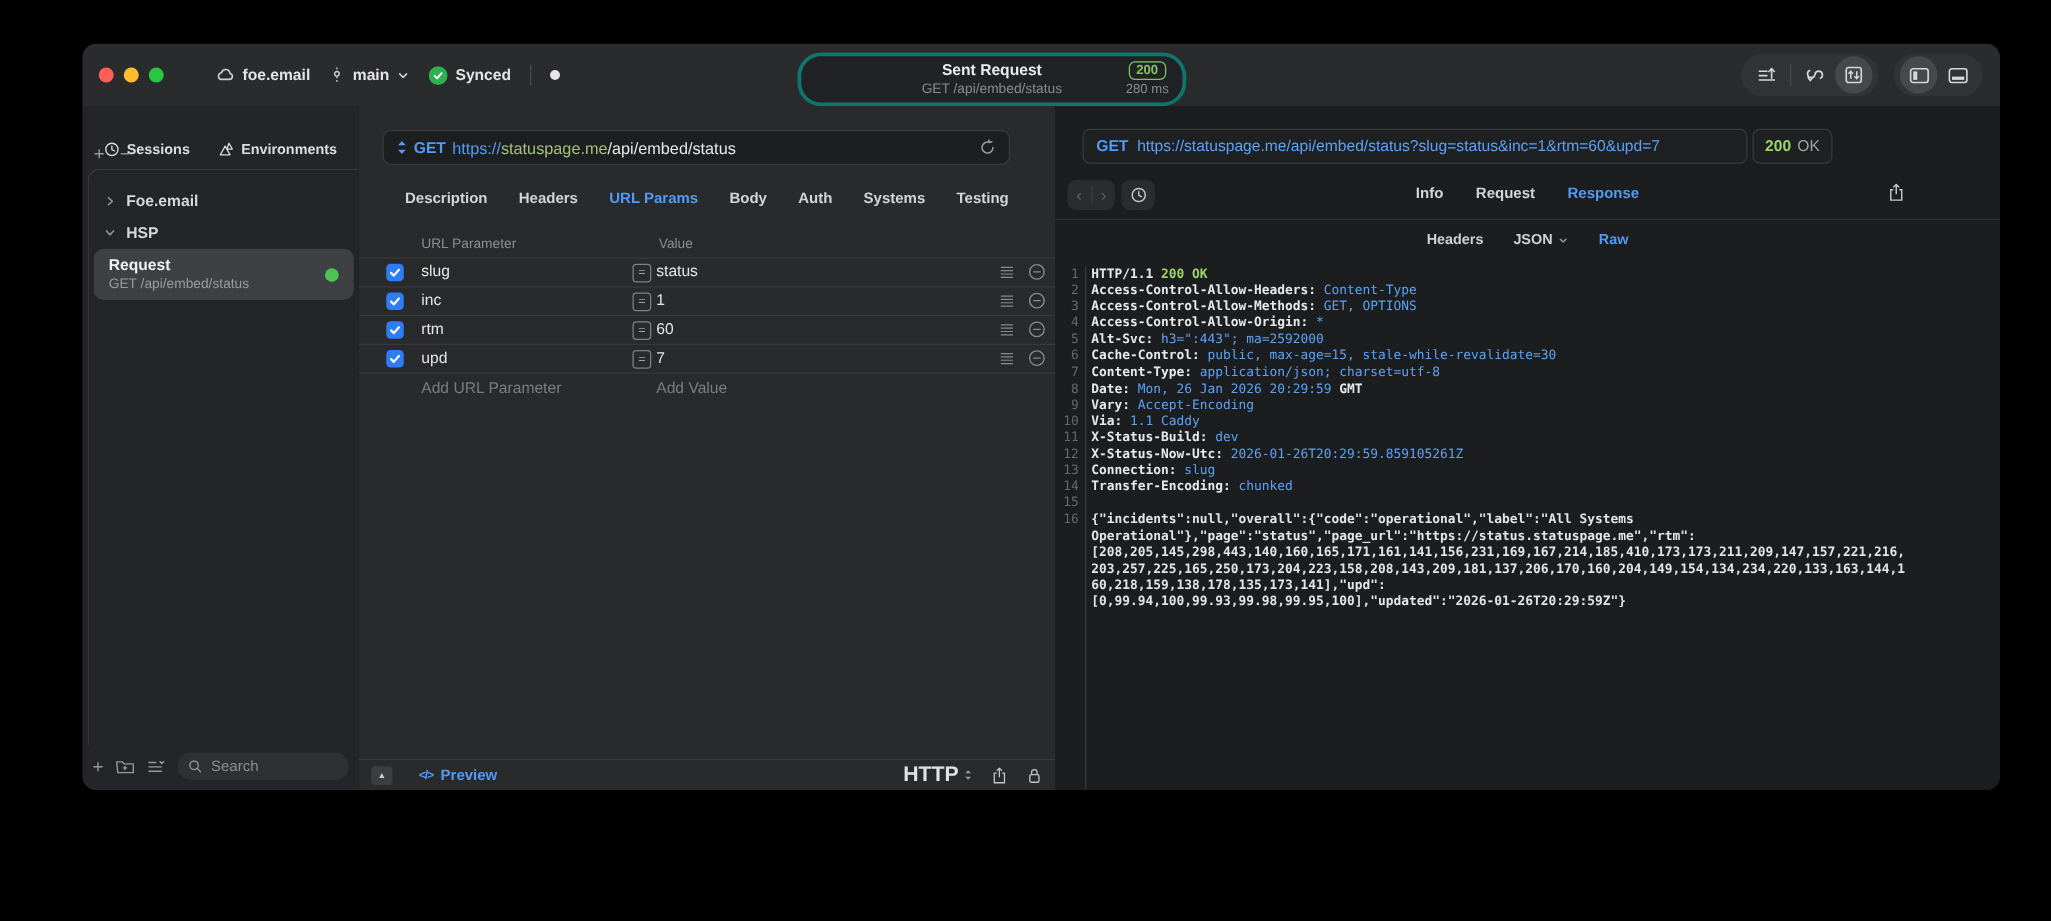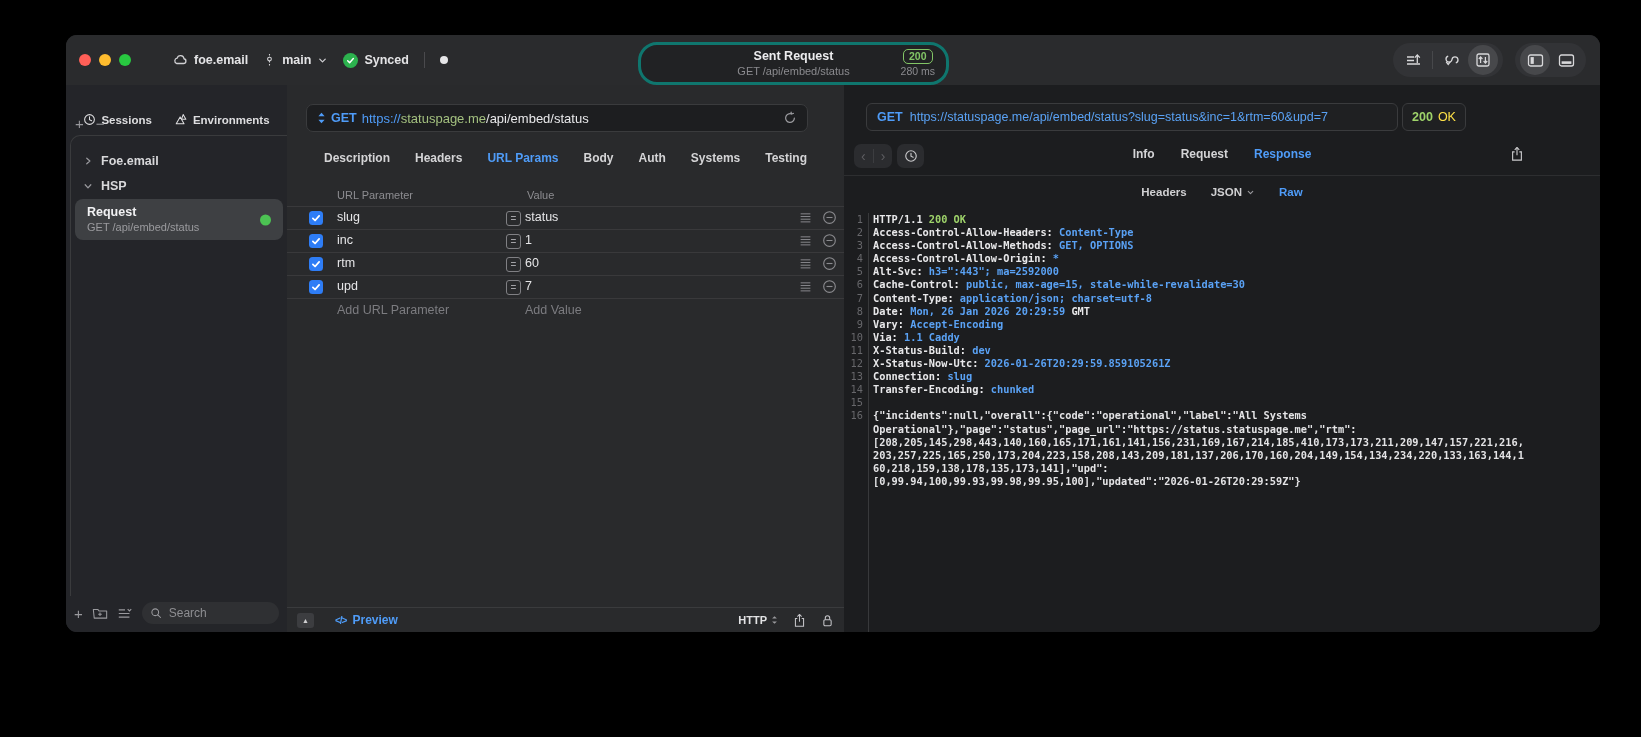--- a/index.html
+++ b/index.html
@@ -83,30 +83,30 @@
   .p-minus{position:absolute;left:535px;top:3px;color:#8a8a8e;}
   .p-addname{position:absolute;left:50px;top:4px;}
   .p-addval{position:absolute;left:238px;top:4px;}
   .mid-footer{position:absolute;left:0;right:0;bottom:0;height:24px;border-top:1px solid #3a3b3d;
               display:flex;align-items:center;padding:0 10px;gap:9px;background:#292a2c;}
   .collapse-btn{width:17px;height:15px;background:#3c3d40;border-radius:3px;display:flex;align-items:center;
                 justify-content:center;color:#cfcfd1;font-size:7px;}
   .preview{display:flex;align-items:center;gap:6px;color:var(--c-accent);font-size:12px;font-weight:600;margin-left:12px;}
   .code-glyph{font-size:10px;letter-spacing:-1px;font-weight:700;}
   .foot-right{margin-left:auto;display:flex;align-items:center;gap:15px;color:#c4c4c8;}
-  .http{color:#e2e2e4;font-size:11px;font-weight:600;display:flex;gap:4px;align-items:center;padding-left:16px;}
+  .http{color:#e2e2e4;font-size:17px;font-weight:600;display:flex;gap:4px;align-items:center;padding-left:16px;}
   
   .rpane{position:absolute;left:778px;top:50px;right:0;bottom:0;background:#1c1d1f;}
   .resp-urlbox{position:absolute;left:22px;top:18px;width:510px;height:26px;border:1px solid #3a3b3d;border-radius:6px;
                display:flex;align-items:center;padding:0 10px;gap:7px;font-size:12.5px;background:#1f2022;}
   .resp-url{color:var(--c-codeblue);white-space:nowrap;overflow:hidden;}
   .resp-status{position:absolute;left:558px;top:18px;width:62px;height:26px;border:1px solid #3a3b3d;border-radius:6px;
                display:flex;align-items:center;justify-content:center;gap:5px;font-size:12.5px;background:#1f2022;}
   .st-code{color:var(--c-green);font-weight:700;}
-  .st-text{color:#fde047;}
+  .st-text{color:#a3a3a3;}
   .resp-nav{position:absolute;left:0;right:0;top:58px;height:27px;}
   .navgroup{position:absolute;left:10px;top:1px;display:flex;align-items:center;background:#2b2c2f;border-radius:7px;
             height:24px;padding:0 7px;color:#5e5e62;font-size:14px;gap:7px;}
   .nav-sep{width:1px;height:14px;background:#3c3d40;}
   .clockbtn{position:absolute;left:53px;top:1px;width:27px;height:24px;background:#2b2c2f;border-radius:7px;
             display:flex;align-items:center;justify-content:center;color:#c9c9cb;}
   .resp-tabs{position:absolute;left:0;right:0;top:4px;display:flex;justify-content:center;gap:26px;
              font-size:12px;font-weight:600;color:#d4d4d6;}
   .resp-tabs .rtab.active{color:var(--c-accent);}
   .share-top{position:absolute;right:76px;top:3px;color:#c9c9cb;}
@@ -117,21 +117,21 @@
   .subtab.active{color:var(--c-accent);}
   .subtab .chev{color:#9a9a9e}
   .codearea{position:absolute;left:0;right:0;top:128px;bottom:0;font-family:"DejaVu Sans Mono",monospace;
             font-size:10.3px;}
   .gutter-rule{position:absolute;left:24px;top:0;bottom:0;width:1px;background:#38393b;}
   .c-row{display:flex;height:13.1px;line-height:13.1px;}
   .c-num{width:19px;text-align:right;color:#67676b;flex:none;}
   .c-text{padding-left:10px;white-space:pre;}
   .seg-w{color:#e8e8ea;font-weight:bold;}
   .seg-p{color:#e4e4e6;font-weight:bold;}
-  .seg-b{color:var(--c-codeblue);font-weight:bold;}
+  .seg-b{color:var(--c-codeblue);font-weight:normal;}
   .seg-g{color:var(--c-green);font-weight:bold;}
 </style>
 </head>
 <body>
 
 <div class="window">
 
   <div class="titlebar">
     <div class="lights">
       <div class="light" style="background:var(--c-light_red)"></div>

